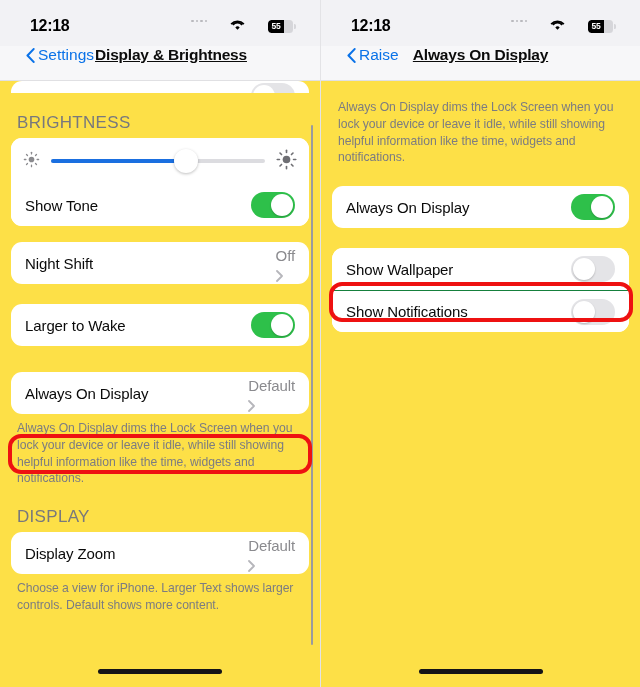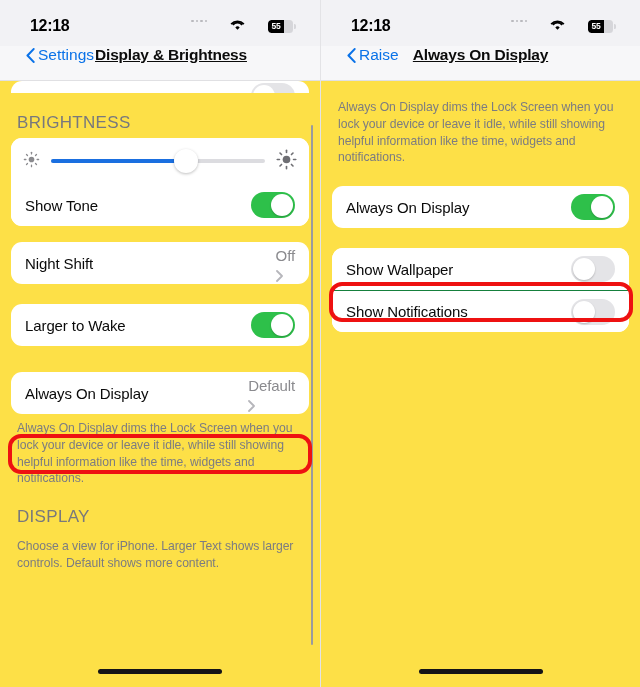--- a/index.html
+++ b/index.html
@@ -362,20 +362,33 @@
           </div>
         </div>
       </div>
 
       <div class="footnote">Always On Display dims the Lock Screen when you lock your device or leave it idle, while still showing helpful information like the time, widgets and notifications.</div>
 
       <div class="spacer-20"></div>
 
       <div class="section-header">DISPLAY</div>
 
+      <div class="card">
+        <div class="row">
+          <span class="row-label">Display Zoom</span>
+          <div class="row-right">
+            <span class="row-value">Default</span>
+            <span class="chevron-r">
+              <svg width="7" height="12" viewBox="0 0 7 12">
+                  <path d="M1 1 L6 6 L1 11" fill="none" stroke="#b6b6bb" stroke-width="1.8" stroke-linecap="round" stroke-linejoin="round"></path>
+                </svg>
+            </span>
+          </div>
+        </div>
+      </div>
 
       <div class="footnote">Choose a view for iPhone. Larger Text shows larger controls. Default shows more content.</div>
 
       <div class="scrollbar" style="top:44px;height:520px;"></div>
     </div>
 
     <div class="hl" style="left:8px; top:434px; width:304px; height:40px;"></div>
     <div class="home-indicator"></div>
   </div>
 

